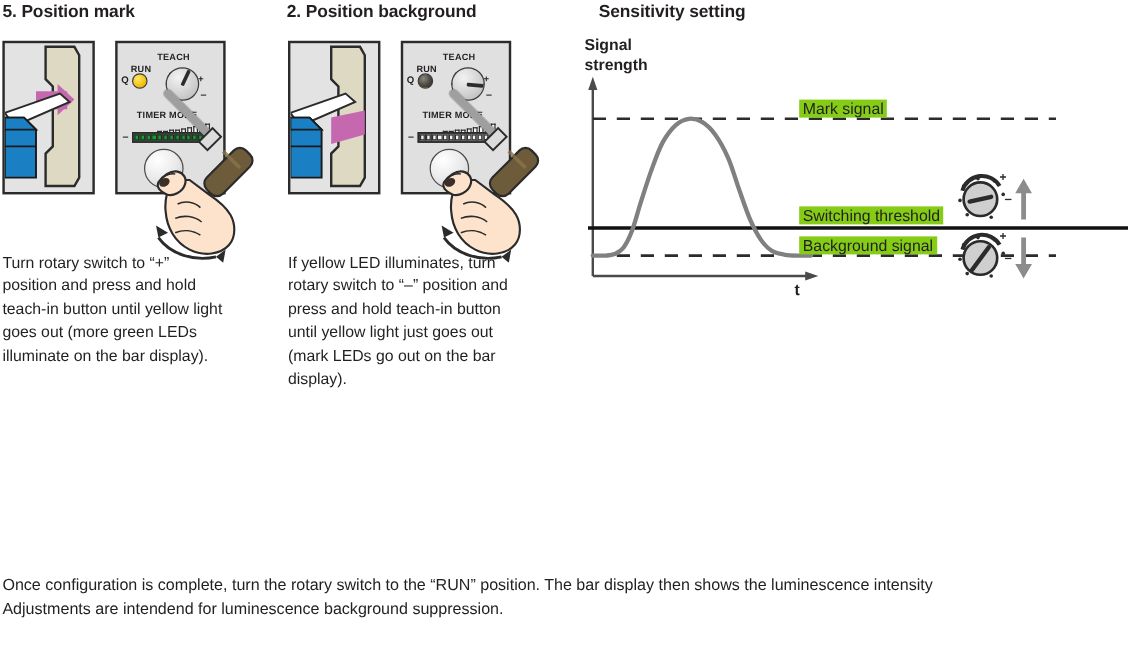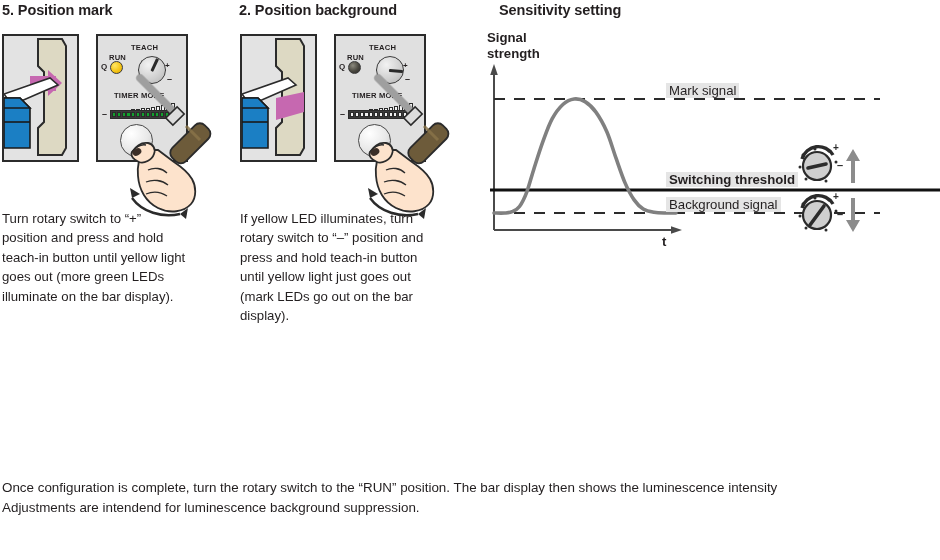--- a/index.html
+++ b/index.html
@@ -236,25 +236,25 @@
   #lbl-t {
     position: absolute;
     left: 176px; top: 204px;
     font-size: 13.2px;
     font-weight: bold;
   }
   .chart-line-label {
     position: absolute;
     font-size: 13.2px;
     white-space: nowrap;
-    background: #e5e5e5;
+    background: #84cc16;
     padding: 0 3px;
   }
   #lbl-mark-signal       { left: 180px; top: 53px; }
-  #lbl-switching-thresh  { left: 180px; top: 142px; font-weight: bold; }
+  #lbl-switching-thresh  { left: 180px; top: 142px; }
   #lbl-background-signal { left: 180px; top: 167px; }
 
   .knob-icon { position: absolute; }
   #knob-up   { left: 307px; top: 111px; }
   #knob-down { left: 307px; top: 160px; }
 
   
   #note-block {
     position: absolute;
     left: 2px; top: 478px;

